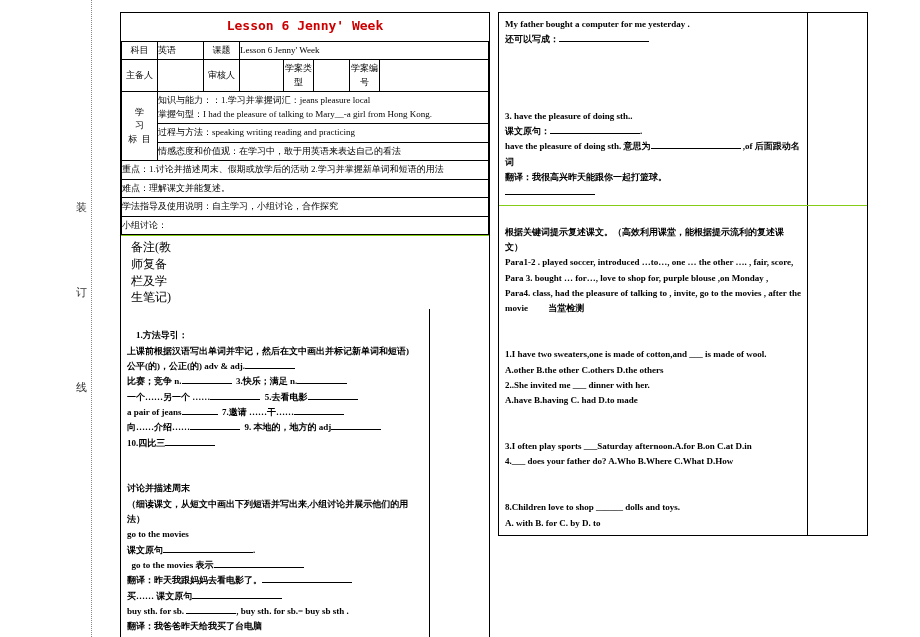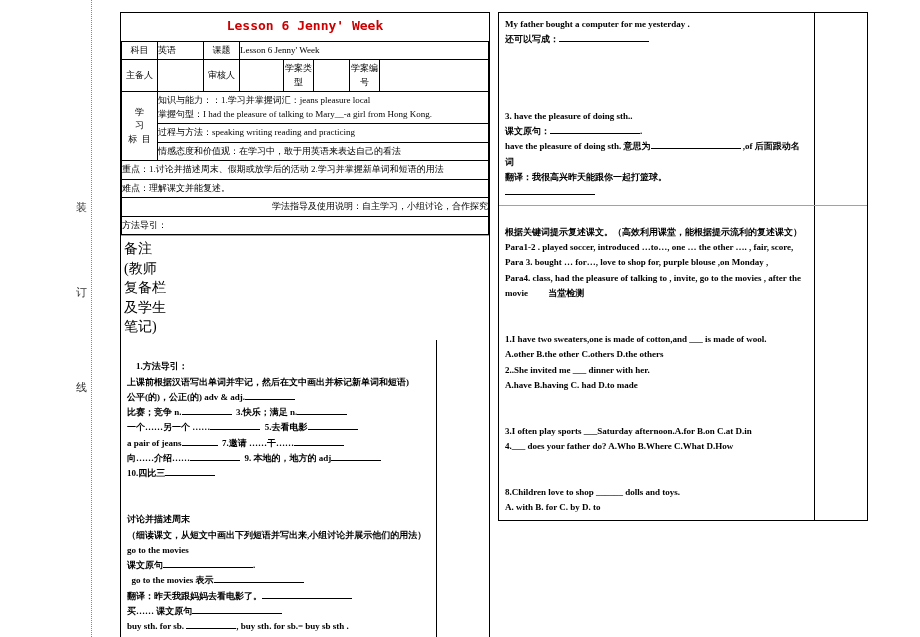--- a/index.html
+++ b/index.html
@@ -58,23 +58,23 @@
   table.meta td {
     border: 1px solid #000;
     padding: 2px 0;
     vertical-align: middle;
   }
   table.meta td.lbl { text-align: center; }
   .row-tall td { padding: 3px 4px; }
 
   .content-row { display: flex; border-top: 1px solid #84cc16; }
   .content-main { flex: 1; padding: 4px 6px; border-right: 1px solid #000; font-size: 9px; line-height: 1.7; font-weight: bold; }
-  .content-side { width: 52px; padding: 3px 3px; font-size: 14px; line-height: 1.4; }
+  .content-side { width: 52px; padding: 3px 3px; font-size: 12px; line-height: 1.4; margin-left: 7px; }
   .indent { text-indent: 1em; }
-  .center { text-align:right; }
+  .center { text-align:left; }
   .blank { display:inline-block; border-bottom:1px solid #000; min-width:50px; height:10px; }
   .blank-sm { min-width:36px; }
   .blank-lg { min-width:90px; }
 </style>
 </head>
 <body>
 
 <div class="margin-labels">
   <div class="ml-1">装</div>
   <div class="ml-2">订</div>
@@ -120,21 +120,21 @@
     <tr class="row-tall">
           <td colspan="8"><span>重点：</span><span>1.讨论并描述周末、假期或放学后的活动 2.学习并掌握新单词和短语的用法</span></td>
         </tr>
     <tr class="row-tall">
           <td colspan="8"><span>难点：</span><span>理解课文并能复述。</span></td>
         </tr>
     <tr class="row-tall">
           <td colspan="8" class="center"><span>学法指导及使用说明：</span><span>自主学习，小组讨论，合作探究</span></td>
         </tr>
     <tr class="row-tall">
-          <td colspan="8">方法导引：</td>
+          <td colspan="8">小组讨论：</td>
         </tr>
   </tbody>
     </table>
 
   <div class="content-row">
     <div class="content-side">备注(教师复备栏及学生笔记)</div>
   </div>
 
   <div class="content-row" style="border-top:none">
     <div class="content-main">

